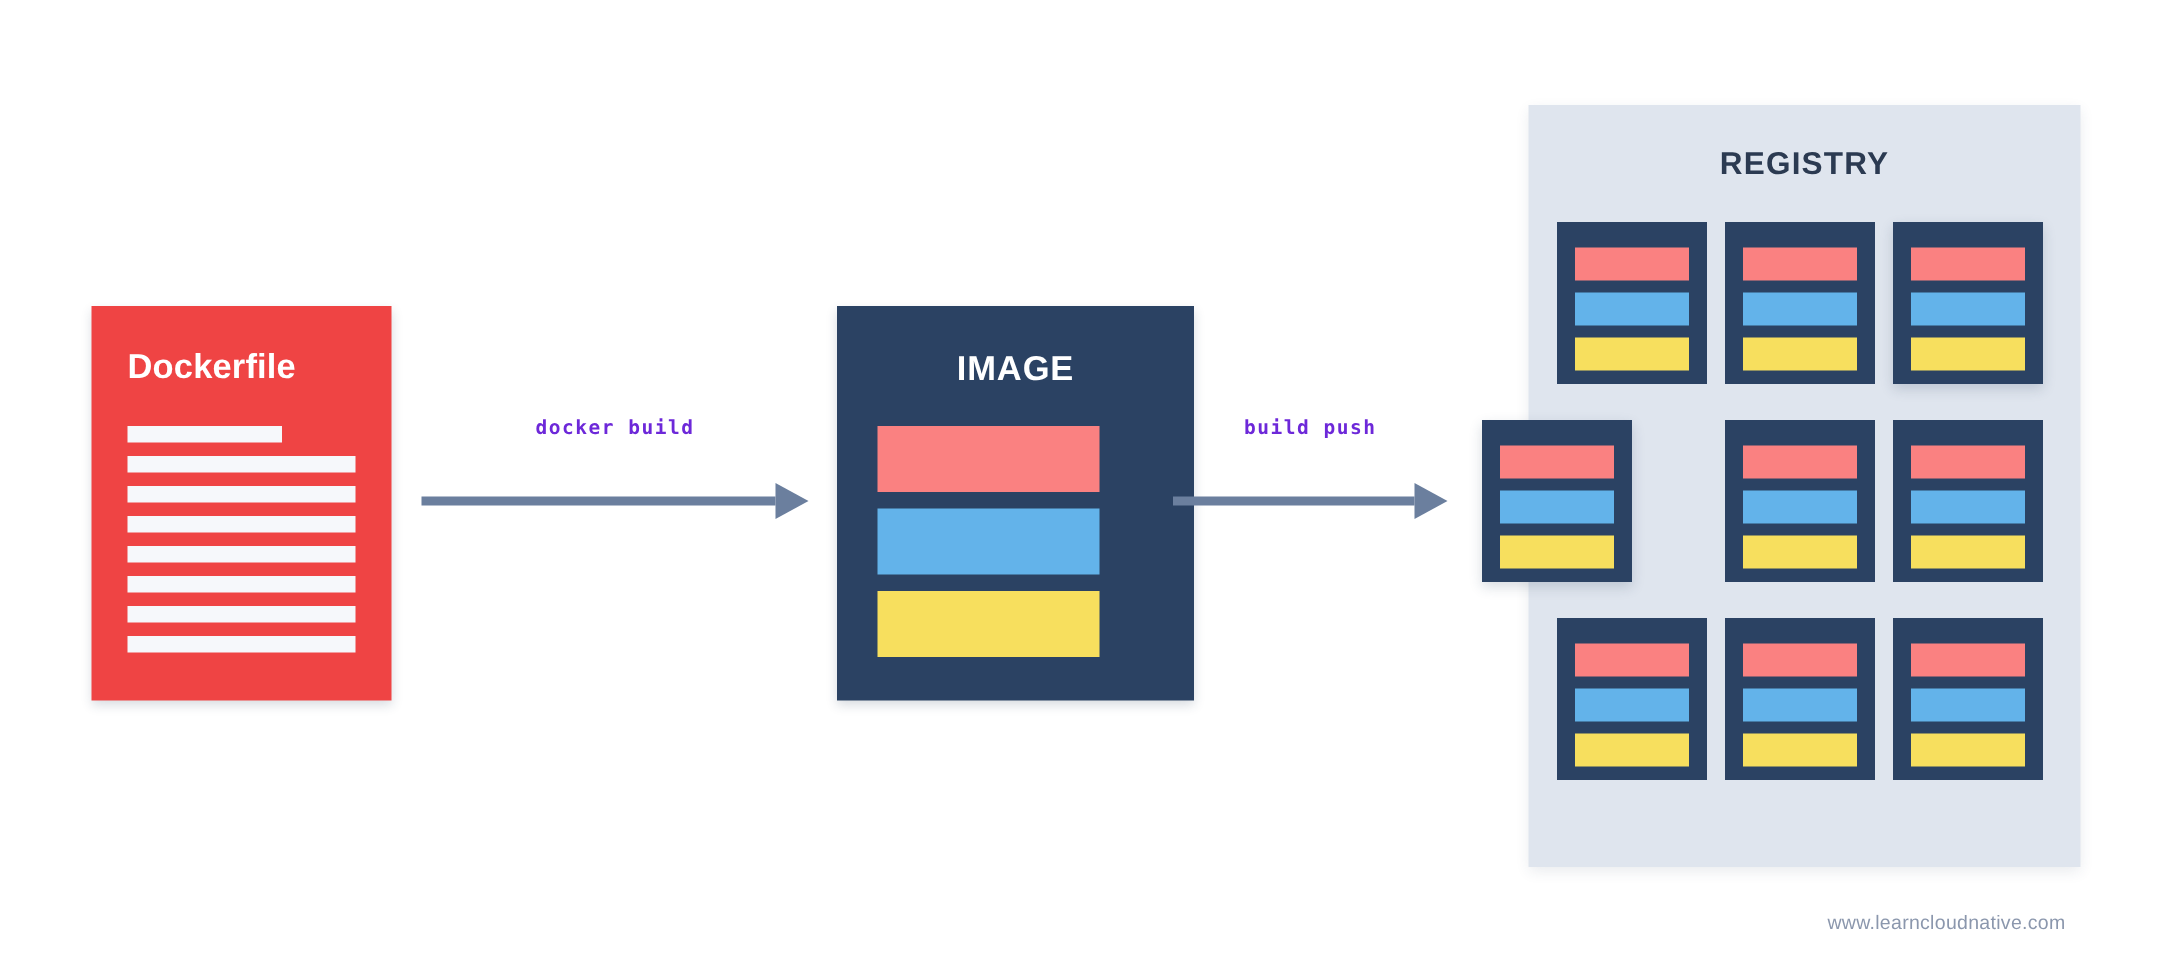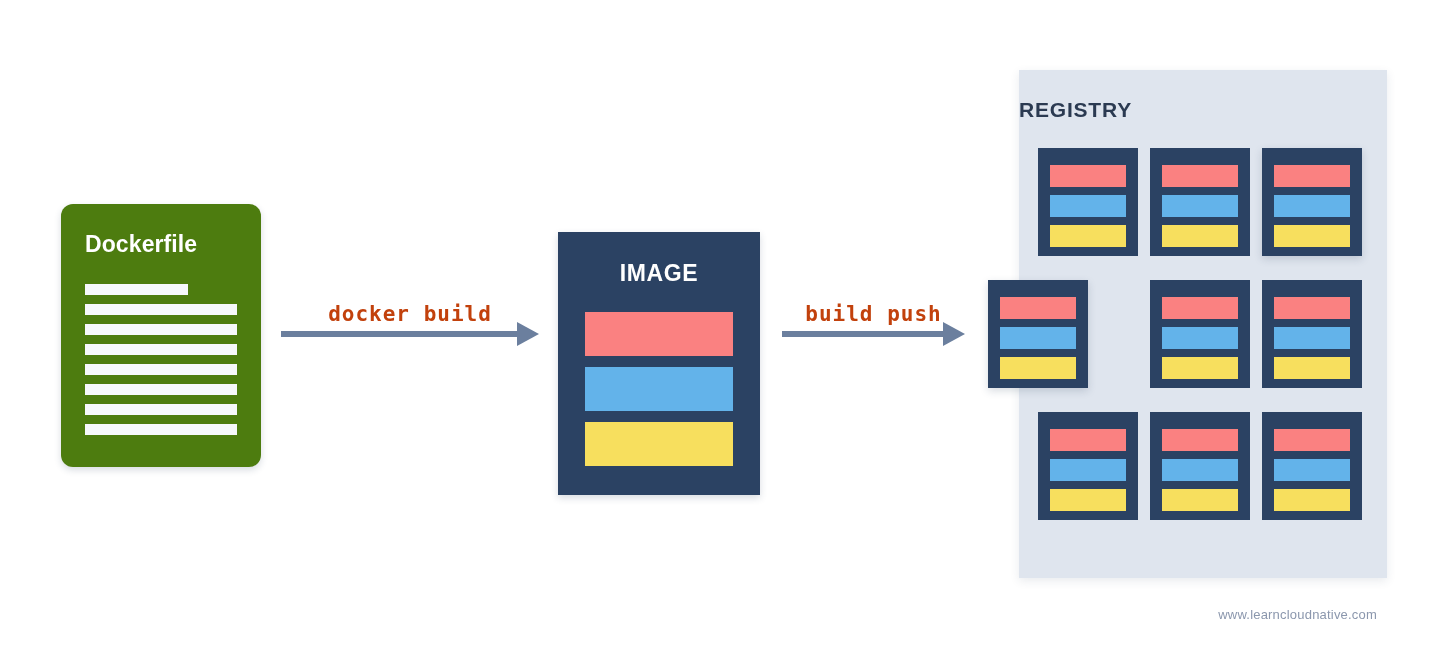--- a/index.html
+++ b/index.html
@@ -19,23 +19,22 @@
     background: #ffffff;
     border-radius: 10px;
     overflow: hidden;
   }
 
   
   #dockerfile-card {
     position: absolute;
     left: 61px;  top: 204px;
     width: 200px; height: 263px;
-    background: #4d7c0f;
+    background: #ef4444;
     box-shadow: 0 3px 7px rgba(40,60,90,0.18);
-    border-radius: 12px;
   }
   #dockerfile-title {
     position: absolute;
     left: 24px; top: 27px;
     color: #ffffff;
     font-size: 23px;
     font-weight: bold;
     letter-spacing: 0.1px;
   }
   #dockerfile-lines {
@@ -53,25 +52,24 @@
 
   
   .arrow-group { position: absolute; }
   .arrow-label {
     position: absolute;
     left: 50%;
     transform: translateX(-50%);
     top: 0;
     white-space: nowrap;
     font-family: "DejaVu Sans Mono", "Liberation Mono", monospace;
-    font-size: 21px;
-    font-weight: bold;
-    color: #c2410c;
+    font-size: 13px;
+    font-weight: bold;
+    color: #6d28d9;
     letter-spacing: 1px;
-    margin-top: 24px;
   }
   .arrow-shaft {
     position: absolute;
     left: 0;
     top: 53px;
     height: 6px;
     background: #6b7f9e;
   }
   .arrow-head {
     position: absolute;
@@ -87,24 +85,23 @@
   #arrow-build  .arrow-head  { left: 236px; }
 
   #arrow-push   { left: 782px; top: 278px; width: 183px; }
   #arrow-push   .arrow-shaft { width: 161px; }
   #arrow-push   .arrow-head  { left: 161px; }
 
   
   #image-card {
     position: absolute;
     left: 558px; top: 204px;
-    width: 202px; height: 263px;
+    width: 238px; height: 263px;
     background: #2b4263;
     box-shadow: 0 3px 7px rgba(40,60,90,0.18);
-    margin-top: 28px;
   }
   #image-title {
     position: absolute;
     left: 0; top: 28px;
     width: 100%;
     text-align: center;
     color: #ffffff;
     font-size: 23px;
     font-weight: bold;
     letter-spacing: 0.6px;
@@ -124,21 +121,21 @@
     position: absolute;
     left: 1019px; top: 70px;
     width: 368px; height: 508px;
     background: #dfe5ee;
     box-shadow: 0 3px 9px rgba(40,60,90,0.10);
   }
   #registry-title {
     position: absolute;
     left: 0; top: 28px;
     width: 100%;
-    text-align: left;
+    text-align: center;
     color: #2b3a51;
     font-size: 21px;
     font-weight: bold;
     letter-spacing: 0.8px;
   }
 
   
   .reg-tile {
     position: absolute;
     width: 100px;

